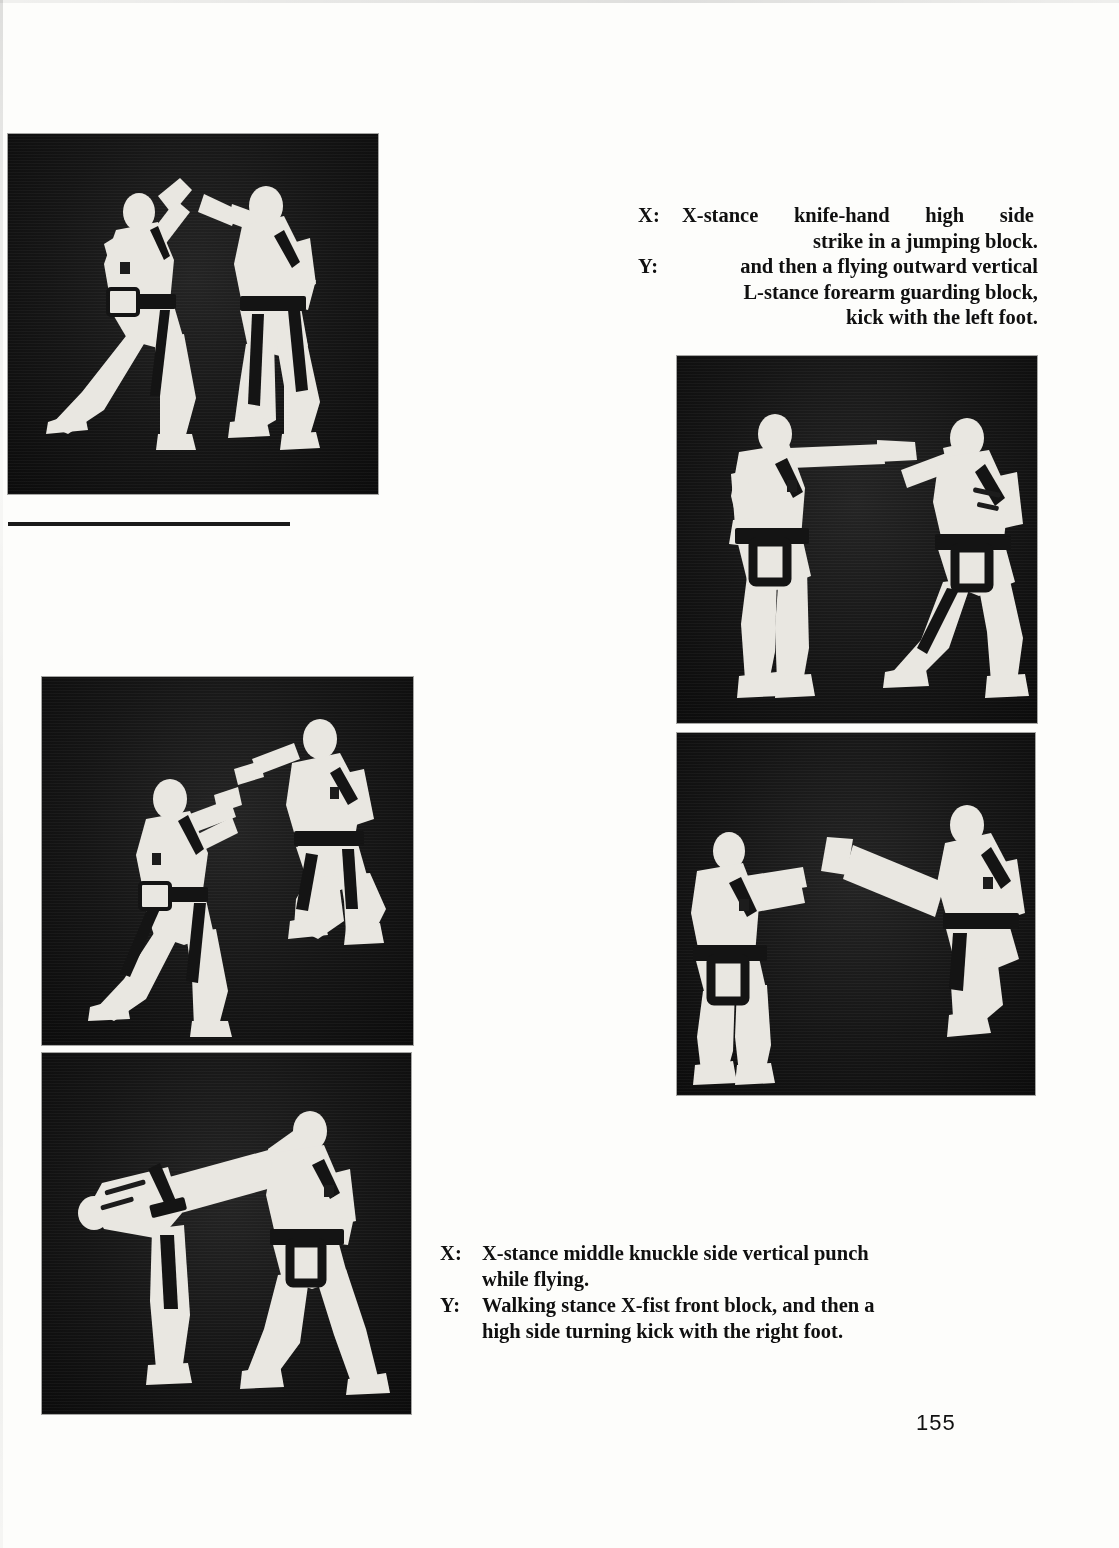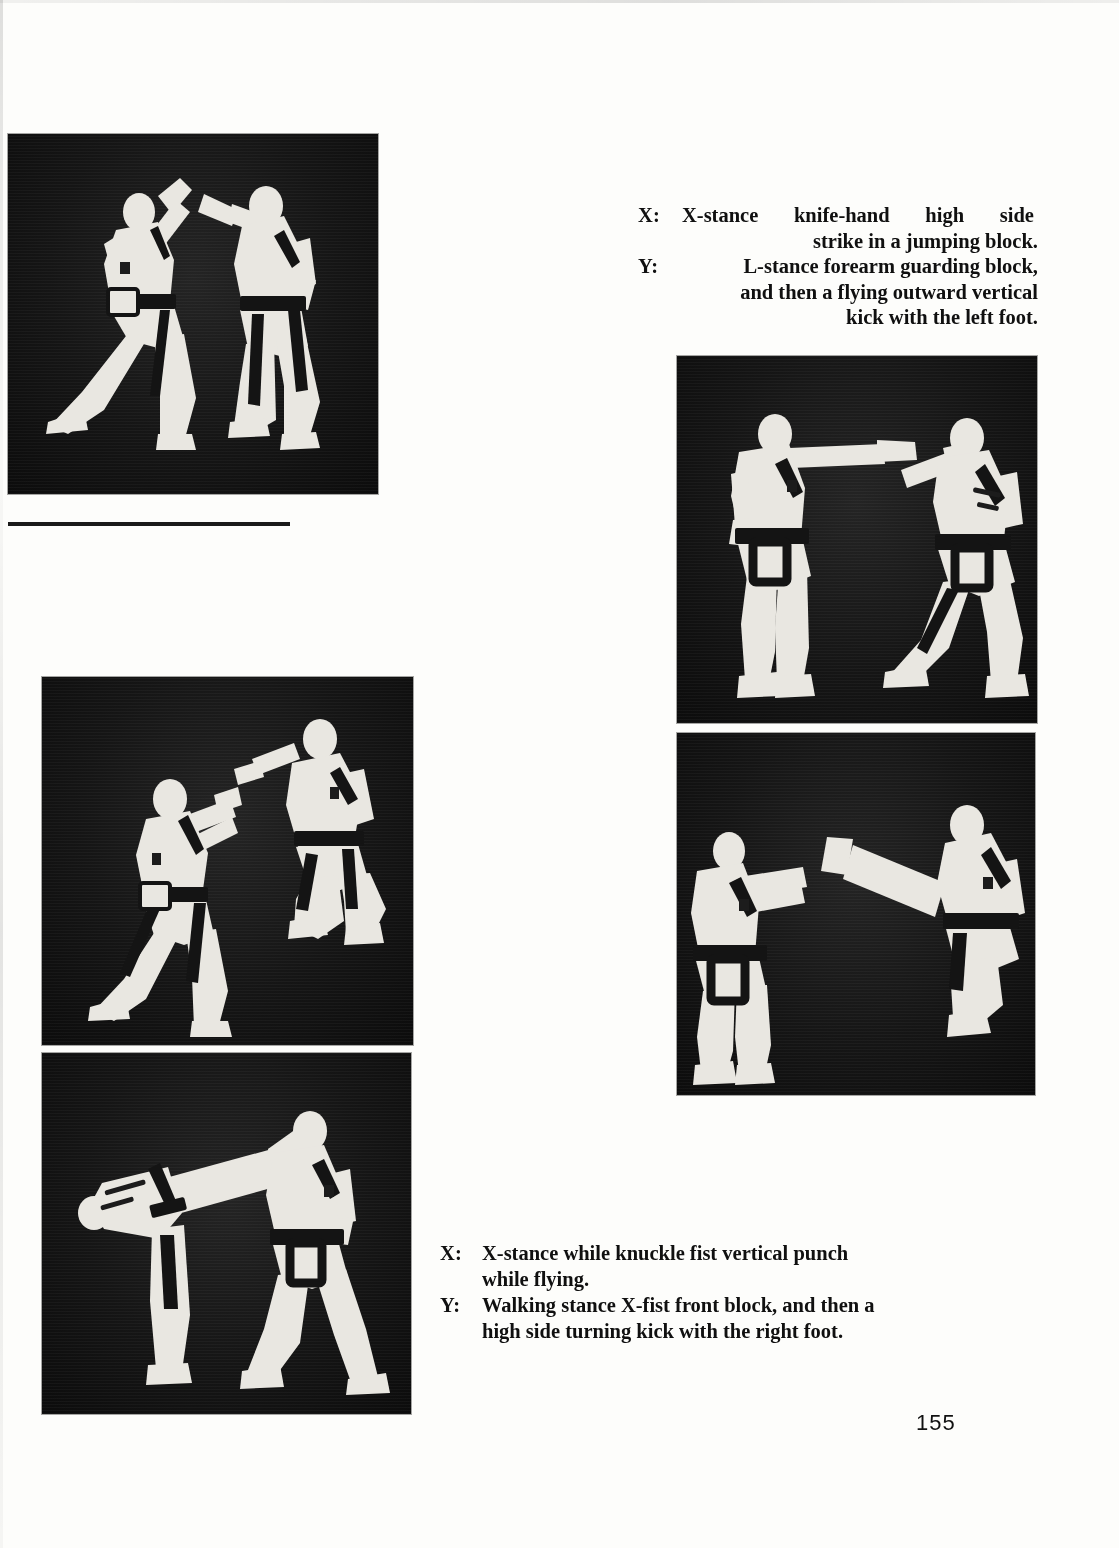--- a/index.html
+++ b/index.html
@@ -415,32 +415,32 @@
           <span>knife-hand</span>
           <span>high</span>
           <span>side</span>
         </span>
         <span class="cap-line">strike in a jumping block.</span>
       </span>
     </div>
     <div class="cap-row">
       <span class="cap-key">Y:</span>
       <span class="cap-body">
+        <span class="cap-line">and then a flying outward vertical</span>
         <span class="cap-line">L-stance forearm guarding block,</span>
-        <span class="cap-line">and then a flying outward vertical</span>
         <span class="cap-line">kick with the left foot.</span>
       </span>
     </div>
   </div>
 
   <div class="caption" id="caption-bottom">
     <div class="cap-row">
       <span class="cap-key">X:</span>
       <span class="cap-body">
-        <span class="cap-line">X-stance while knuckle fist vertical punch</span>
+        <span class="cap-line">X-stance middle knuckle side vertical punch</span>
         <span class="cap-line">while flying.</span>
       </span>
     </div>
     <div class="cap-row">
       <span class="cap-key">Y:</span>
       <span class="cap-body">
         <span class="cap-line">Walking stance X-fist front block, and then a</span>
         <span class="cap-line">high side turning kick with the right foot.</span>
       </span>
     </div>

